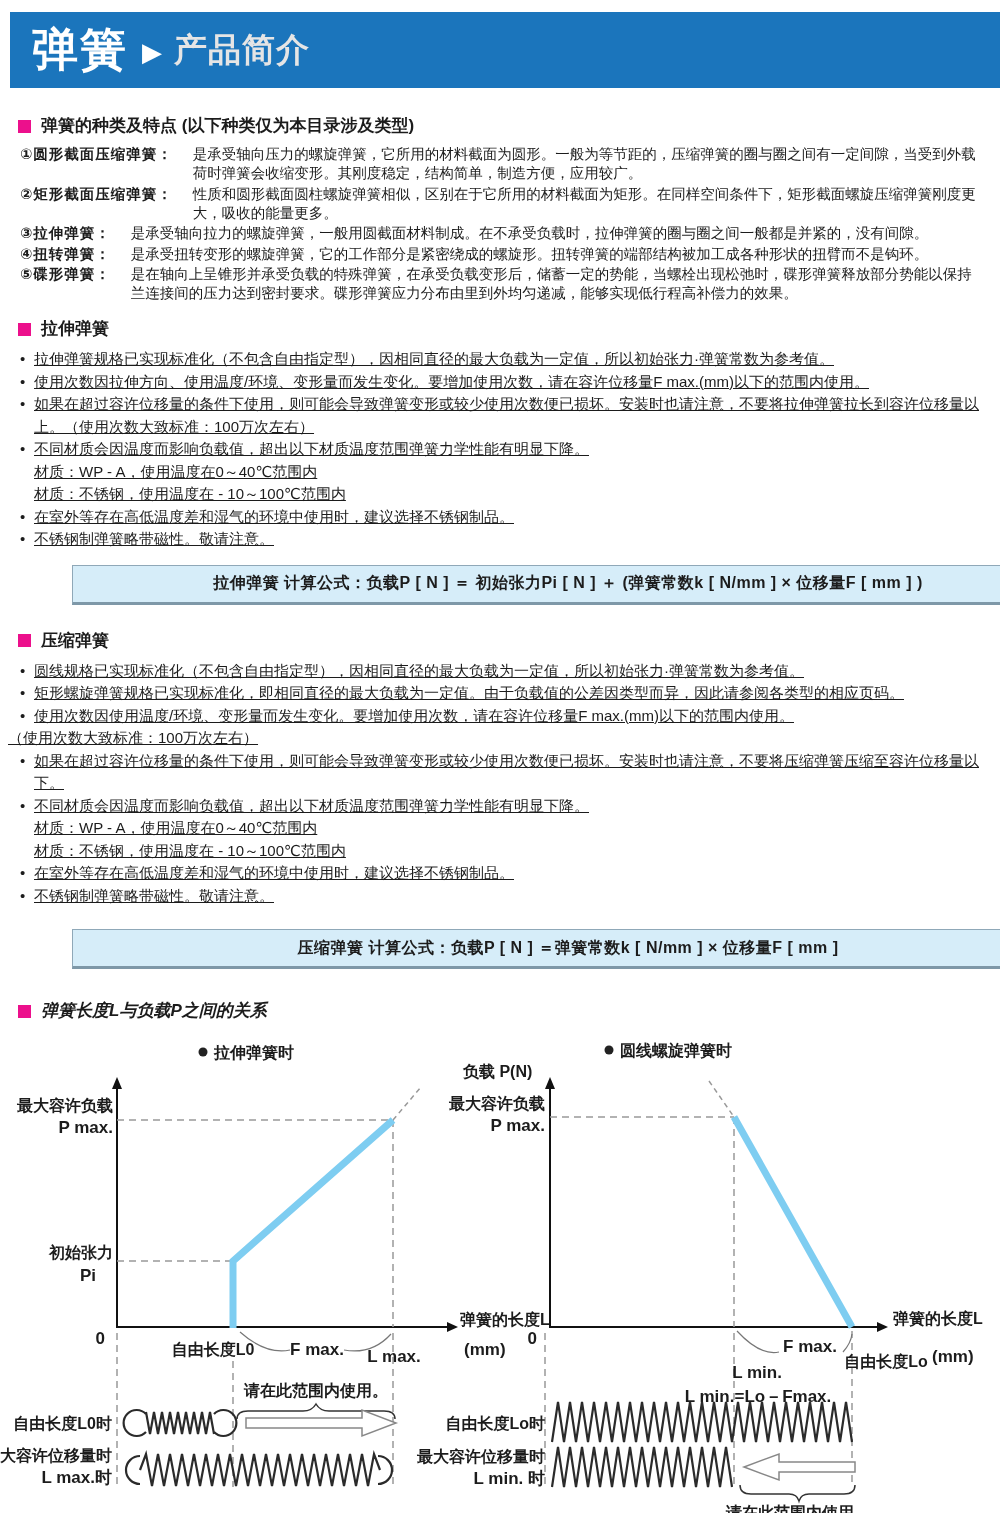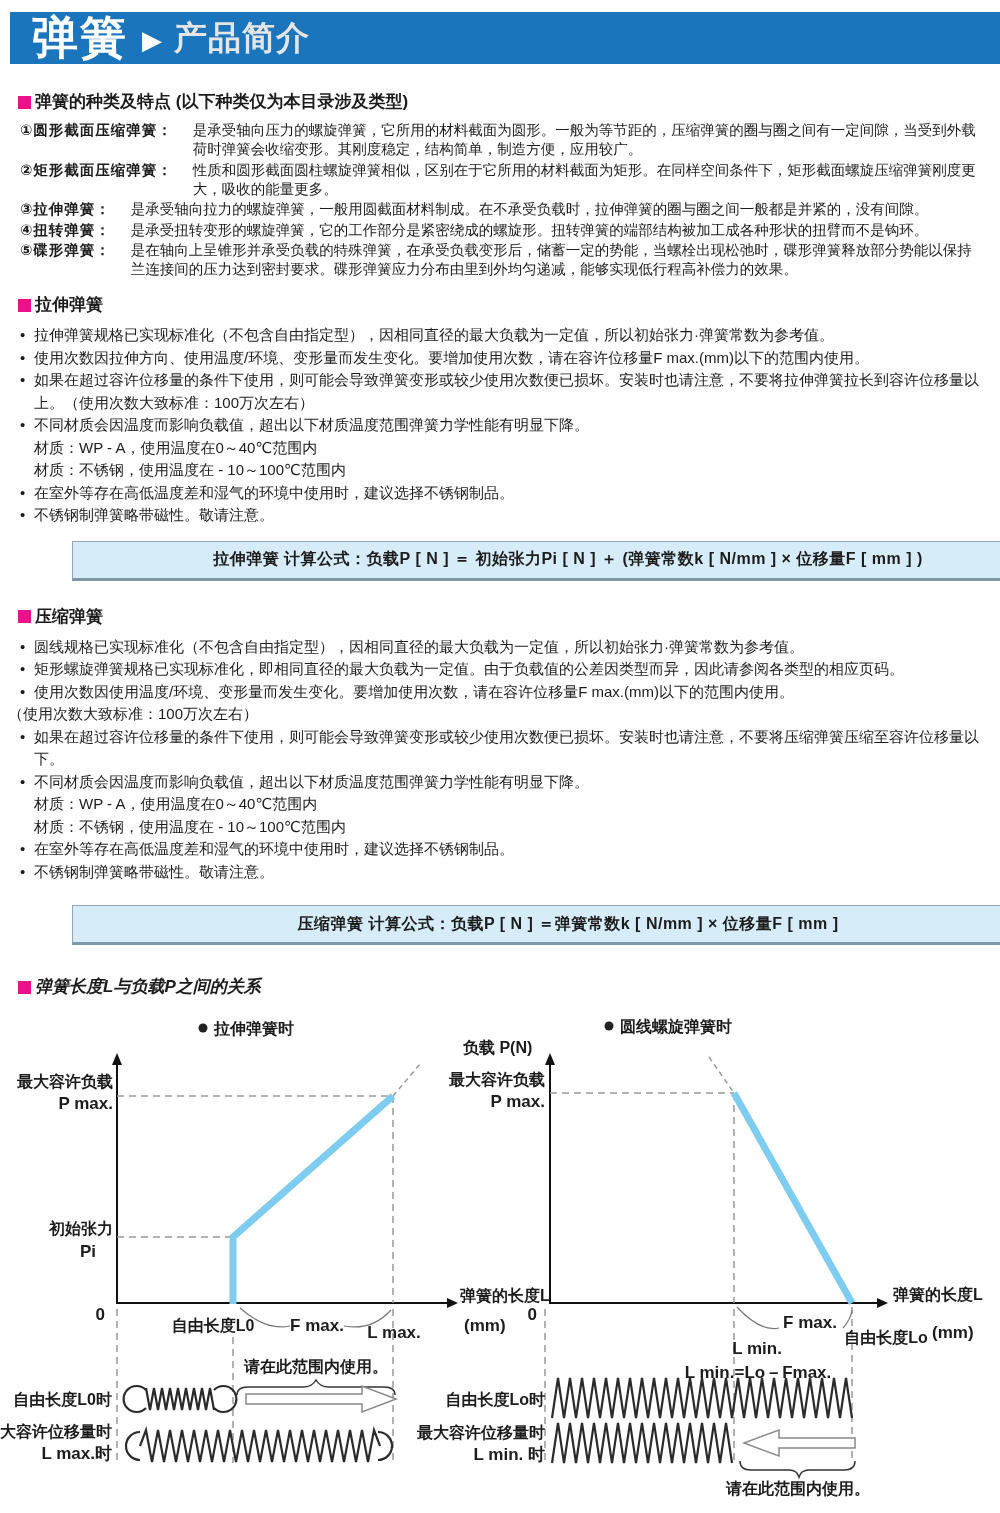--- a/index.html
+++ b/index.html
@@ -3,40 +3,40 @@
 <meta charset="utf-8">
 <style>
   html,body{margin:0;padding:0;background:#ffffff;}
   body{
     width:1000px;height:1513px;overflow:hidden;
     font-family:"Liberation Sans","DejaVu Sans",sans-serif;
     color:#1c1c1c;font-size:15px;
   }
   
   .titlebar{
-    margin:12px 0 0 10px;height:52px;background:#1B75BC;
+    margin:12px 0 0 10px;height:76px;background:#1B75BC;
     display:flex;align-items:center;padding-left:22px;box-sizing:border-box;
   }
   .titlebar .t1{color:#fff;font-size:46px;font-weight:bold;letter-spacing:2px;}
   .titlebar .tri{color:#fff;font-size:26px;margin:4px 12px 0 14px;}
   .titlebar .t2{color:#e5e5e5;font-size:33px;font-weight:bold;letter-spacing:1px;}
   
-  .h{display:flex;align-items:center;gap:4px;margin:0 0 0 18px;
+  .h{display:flex;align-items:center;gap:10px;margin:0 0 0 18px;
      font-size:17px;font-weight:bold;line-height:20px;}
   .sq{width:13px;height:13px;background:#EC108C;flex:0 0 13px;}
   
   .typelist{margin:9px 14px 0 20px;line-height:19px;font-size:14.5px;}
   .typeitem{display:flex;margin:1.5px 0;gap:16px;}
   .typeitem .term{font-weight:bold;white-space:nowrap;letter-spacing:1px;padding-right:4px;}
   .typeitem .desc{flex:1;}
   
   .bullets{margin:9px 14px 0 20px;line-height:22.5px;font-size:15px;}
   .bl{display:flex;}
   .bl .dot{flex:0 0 14px;}
-  .bl .bt{flex:1;}
+  .bl .bt{flex:1;text-decoration:underline;}
   .bl.flush{margin-left:-12px;justify-content:center;}
   
   .formula{
     margin:14px 0 0 72px;width:993px;height:40px;box-sizing:border-box;
     background:#D6EDF9;border:1px solid #8FA8B8;border-right:2px solid #7E98A8;
     border-bottom:3px solid #7E98A8;
     display:flex;align-items:center;justify-content:center;
     font-size:16px;font-weight:bold;letter-spacing:.5px;
   }
   .mt26{margin-top:26px;} .mt16{margin-top:16px;} .mt28{margin-top:28px;} .mt32{margin-top:32px;font-style:italic;}

